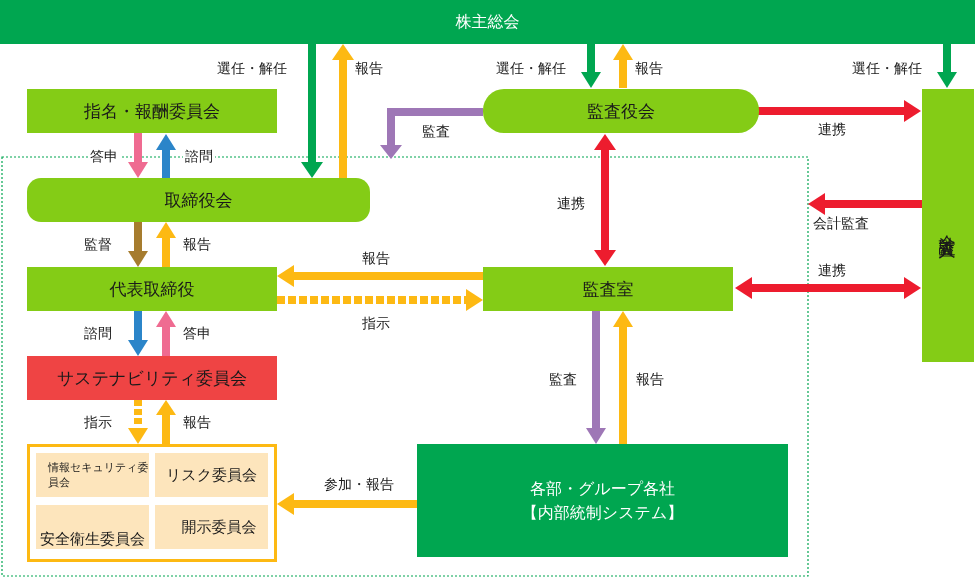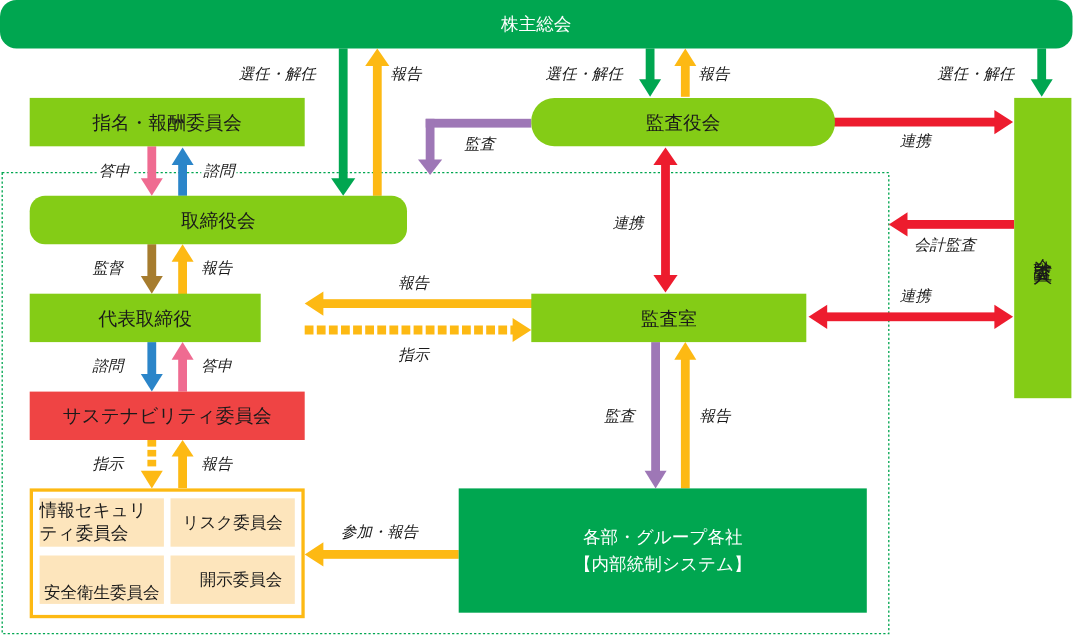--- a/index.html
+++ b/index.html
@@ -4,21 +4,21 @@
 <style>
   html, body { margin:0; padding:0; background:#ffffff; }
   body { width:975px; height:580px; position:relative; overflow:hidden;
          font-family:"DejaVu Sans", "Liberation Sans", sans-serif; color:#1a1a1a; }
   .abs { position:absolute; }
   .box { position:absolute; display:flex; align-items:center; justify-content:center;
          box-sizing:border-box; font-size:17px; }
   .light { background:#84cc16; }
   .green { background:#00a650; color:#ffffff; }
   .amber { background:#ef4444; }
-  .label { position:absolute; font-size:14px; white-space:nowrap; line-height:1;font-style:italic; }
+  .label { position:absolute; font-size:14px; white-space:nowrap; line-height:1; }
   svg.arrows { position:absolute; left:0; top:0; }
   .vert { writing-mode:vertical-rl; text-orientation:upright; letter-spacing:2px; }
   .sub { position:absolute; background:#fde5bc; display:flex; align-items:center; justify-content:center;
          font-size:15px; box-sizing:border-box; }
 </style>
 </head>
 <body>
 
 <svg class="arrows" width="975" height="580">
   <rect x="2" y="157" width="806" height="419" fill="none" stroke="#00a650" stroke-width="1.2" stroke-dasharray="2,2"></rect>
@@ -134,43 +134,43 @@
     <rect x="619" y="326" width="8" height="118" fill="#fdb913"></rect>
     <polygon points="613,327 633,327 623,311" fill="#fdb913"></polygon>
   </g>
 
   <g>
     <rect x="292" y="500" width="125" height="8" fill="#fdb913"></rect>
     <polygon points="277,504 294,493 294,515" fill="#fdb913"></polygon>
   </g>
 </svg>
 
-<div class="box green" style="left:0;top:0;width:975px;height:44px;font-size:16px;border-radius:15px;">
+<div class="box green" style="left:0;top:0;width:975px;height:44px;font-size:16px;">
   <span>株主総会</span>
 </div>
 
 <div class="box light" style="left:27px;top:89px;width:250px;height:44px;">
   <span>指名・報酬委員会</span>
 </div>
 
 <div class="box light" style="left:27px;top:178px;width:343px;height:44px;border-radius:14px;">
   <span>取締役会</span>
 </div>
 
-<div class="box light" style="left:27px;top:267px;width:210px;height:44px;">
+<div class="box light" style="left:27px;top:267px;width:250px;height:44px;">
   <span>代表取締役</span>
 </div>
 
 <div class="box amber" style="left:27px;top:356px;width:250px;height:44px;">
   <span>サステナビリティ委員会</span>
 </div>
 
 <div class="abs" style="left:27px;top:444px;width:250px;height:118px;border:3px solid #fdb913;box-sizing:border-box;background:#fff;">
 </div>
-<div class="sub" style="left:36px;top:453px;width:113px;height:44px;font-size:16px;">
+<div class="sub" style="left:36px;top:453px;width:113px;height:44px;font-size:11px;padding-left:12px;">
   <span>情報セキュリティ委員会</span>
 </div>
 <div class="sub" style="left:155px;top:453px;width:113px;height:44px;text-align:right;">
   <span>リスク委員会</span>
 </div>
 <div class="sub" style="left:36px;top:505px;width:113px;height:44px;align-items:flex-end;">
   <span>安全衛生委員会</span>
 </div>
 <div class="sub" style="left:155px;top:505px;width:113px;height:44px;padding-left:15px;">
   <span>開示委員会</span>
@@ -202,19 +202,19 @@
 <span class="label" style="left:88px;top:149px;background:#fff;padding:0 2px;">答申</span>
 <span class="label" style="left:183px;top:149px;background:#fff;padding:0 2px;">諮問</span>
 <span class="label" style="left:84px;top:237px;text-align:center;">監督</span>
 <span class="label" style="left:183px;top:237px;">報告</span>
 <span class="label" style="left:84px;top:326px;">諮問</span>
 <span class="label" style="left:183px;top:326px;">答申</span>
 <span class="label" style="left:84px;top:415px;">指示</span>
 <span class="label" style="left:183px;top:415px;">報告</span>
 <span class="label" style="left:818px;top:122px;">連携</span>
 <span class="label" style="left:557px;top:196px;">連携</span>
-<span class="label" style="left:831px;top:216px;">会計監査</span>
+<span class="label" style="left:813px;top:216px;">会計監査</span>
 <span class="label" style="left:818px;top:263px;">連携</span>
 <span class="label" style="left:362px;top:251px;">報告</span>
 <span class="label" style="left:362px;top:316px;">指示</span>
 <span class="label" style="left:549px;top:372px;">監査</span>
 <span class="label" style="left:636px;top:372px;">報告</span>
-<span class="label" style="left:310px;top:477px;">参加・報告</span>
+<span class="label" style="left:324px;top:477px;">参加・報告</span>
 
 </body></html>

